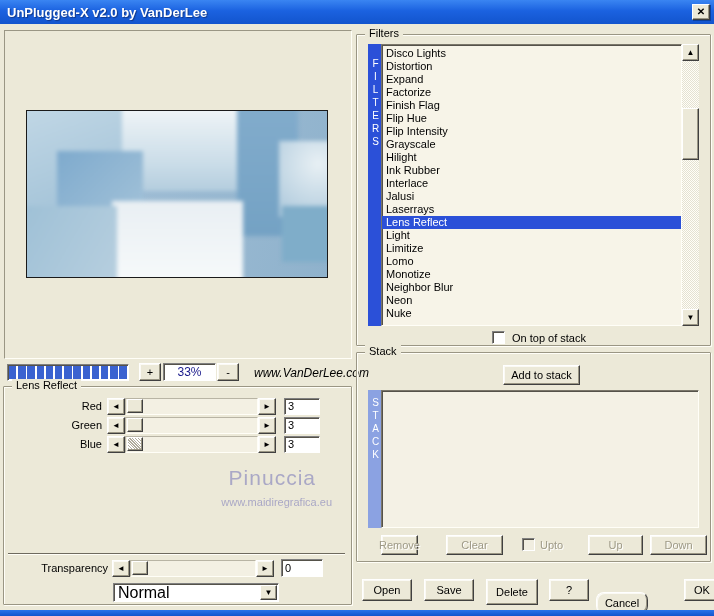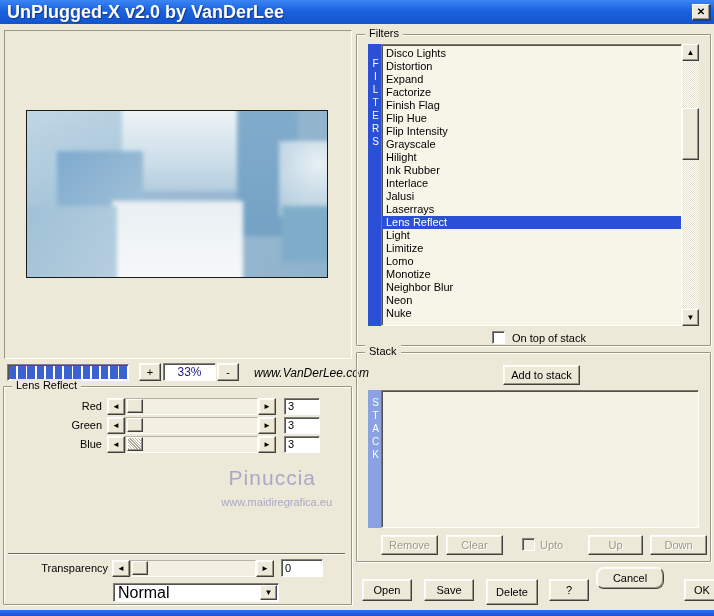--- a/index.html
+++ b/index.html
@@ -3,21 +3,21 @@
 <meta charset="utf-8">
 <style>
   html,body{margin:0;padding:0;background:#555;}
   *{box-sizing:border-box;font-family:"Liberation Sans",sans-serif;}
   .window{position:relative;width:714px;height:616px;background:#ece9d8;overflow:hidden;
           font-size:11px;color:#000;margin:0 auto;}
   
   .titlebar{position:absolute;left:0;top:0;width:714px;height:24px;
             background:linear-gradient(180deg,#3a85f2 0%,#1b62e0 45%,#1254cd 100%);
             display:flex;align-items:center;padding-left:7px;}
-  .titlebar .title{color:#fff;font-weight:bold;font-size:18px;text-shadow:1px 1px 1px #10388a;}
+  .titlebar .title{color:#fff;font-weight:bold;font-size:13px;text-shadow:1px 1px 1px #10388a;}
   .close-btn{position:absolute;right:4px;top:4px;width:18px;height:16px;background:#ece9d8;
              border:1px solid;border-color:#fff #404040 #404040 #fff;
              box-shadow:inset -1px -1px 0 #9a9684, 1px 1px 0 #0c3f9a;
              font-weight:bold;font-size:10px;text-align:center;line-height:14px;cursor:default;}
   .bottom-strip{position:absolute;left:0;top:610px;width:714px;height:6px;
             background:linear-gradient(180deg,#2a74ea,#1254cd);}
   
   .btn{position:absolute;background:#ece9d8;border:1px solid;border-color:#fff #404040 #404040 #fff;
        box-shadow:inset -1px -1px 0 #9a9684, inset 1px 1px 0 #fbfaf5;
        text-align:center;font-size:11px;cursor:default;display:flex;align-items:center;justify-content:center;}
@@ -230,28 +230,28 @@
   <div class="label" style="left:512px;top:332px;">On top of stack</div>
 
   <div class="groupbox" style="left:356px;top:352px;width:355px;height:210px;">
     <span class="legend">Stack</span>
   </div>
   <div class="btn" style="left:503px;top:365px;width:77px;height:20px;">Add to stack</div>
   <div class="vbar stack-bar">
     <span>STACK</span>
   </div>
   <div class="stack-list"></div>
-  <div class="btn disabled" style="left:381px;top:535px;width:57px;height:20px;">Remove</div>
+  <div class="btn disabled" style="left:381px;top:535px;width:37px;height:20px;">Remove</div>
   <div class="btn disabled" style="left:446px;top:535px;width:57px;height:20px;">Clear</div>
   <div class="checkbox disabled" style="left:522px;top:538px;"></div>
   <div class="label" style="left:540px;top:539px;color:#9e9a87;text-shadow:1px 1px 0 #fff;">Upto</div>
   <div class="btn disabled" style="left:588px;top:535px;width:55px;height:20px;">Up</div>
   <div class="btn disabled" style="left:650px;top:535px;width:57px;height:20px;">Down</div>
 
   <div class="btn" style="left:362px;top:579px;width:50px;height:22px;">Open</div>
   <div class="btn" style="left:424px;top:579px;width:50px;height:22px;">Save</div>
   <div class="btn" style="left:486px;top:579px;width:52px;height:26px;">Delete</div>
   <div class="btn" style="left:549px;top:579px;width:40px;height:22px;">?</div>
-  <div class="btn" style="left:596px;top:567px;width:68px;height:22px;border-radius:8px;">Cancel</div>
+  <div class="btn" style="left:596px;top:592px;width:52px;height:22px;border-radius:8px;">Cancel</div>
   <div class="btn" style="left:684px;top:579px;width:36px;height:22px;">OK</div>
 
   <div class="bottom-strip"></div>
 </div>
 
 </body></html>

